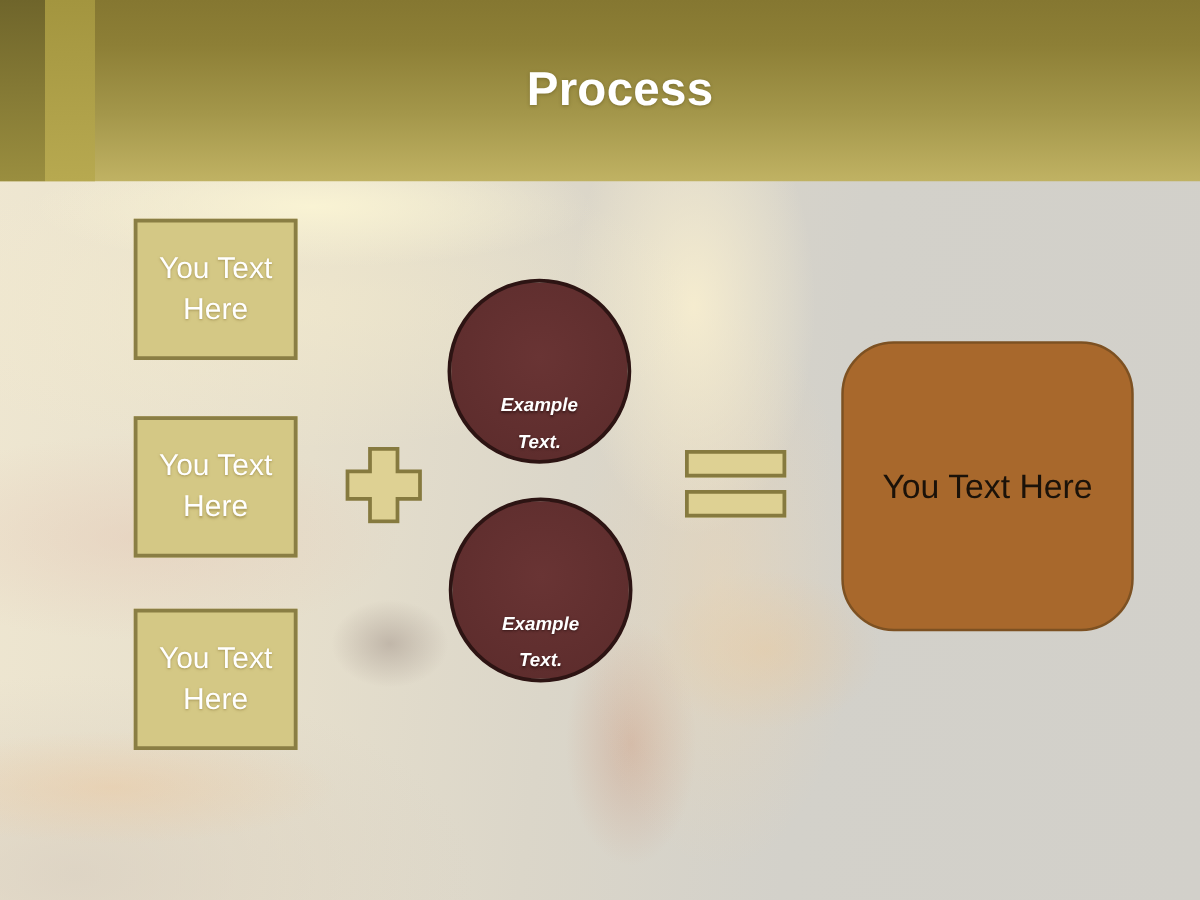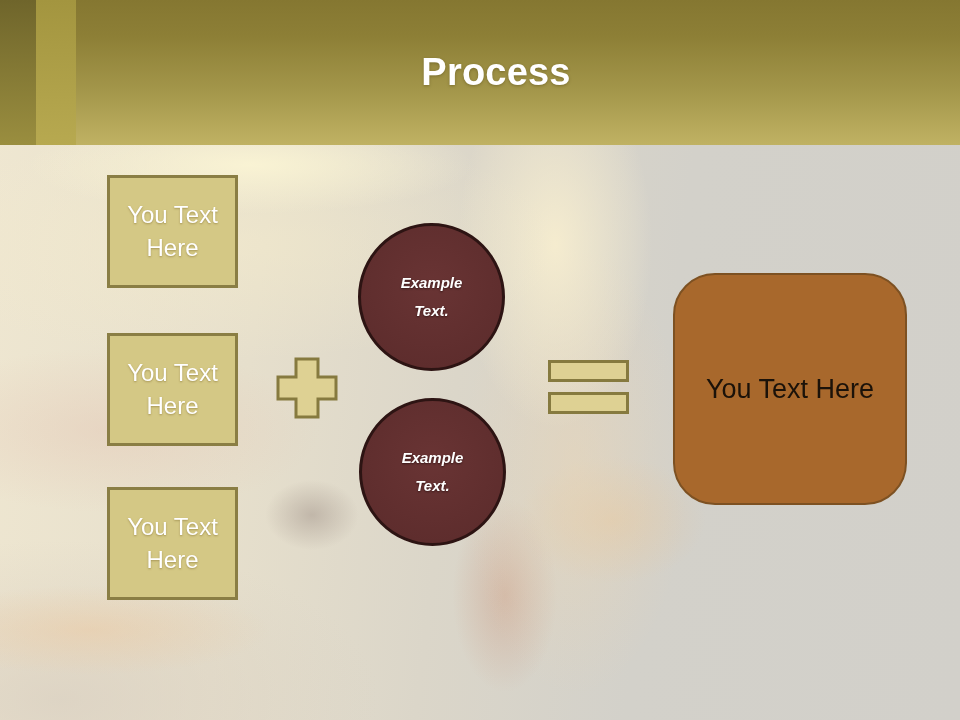--- a/index.html
+++ b/index.html
@@ -46,21 +46,21 @@
     display:flex;align-items:center;justify-content:center;text-align:center;
     color:#ffffff;font-size:24px;line-height:1.35;padding:0 14px;
     text-shadow:0 1px 2px rgba(125,105,45,0.55);
   }
   .box1{top:175px;} .box2{top:333px;} .box3{top:487px;}
   .plus-wrap{position:absolute;left:276px;top:357px;width:62px;height:62px;}
   .circle{
     position:absolute;width:147px;height:148px;box-sizing:border-box;border-radius:50%;
     background:radial-gradient(circle at 50% 42%, #693434 0%, #5e2d2d 75%);
     border:3px solid #2d1413;
-    display:flex;align-items:center;justify-content:center;text-align:center;
+    display:flex;align-items:flex-end;justify-content:center;text-align:center;
     color:#ffffff;font-weight:bold;font-style:italic;font-size:15px;line-height:1.9;
     text-shadow:0 1px 2px rgba(25,8,8,0.6);
   }
   .circle1{left:358px;top:223px;} .circle2{left:359px;top:398px;}
   .circle .wrap{width:84px;}
   .eq-bar{
     position:absolute;left:548px;width:81px;height:22px;box-sizing:border-box;
     background:#ded193;border:3px solid #867a3f;
   }
   .eq-top{top:360px;} .eq-bottom{top:392px;}

